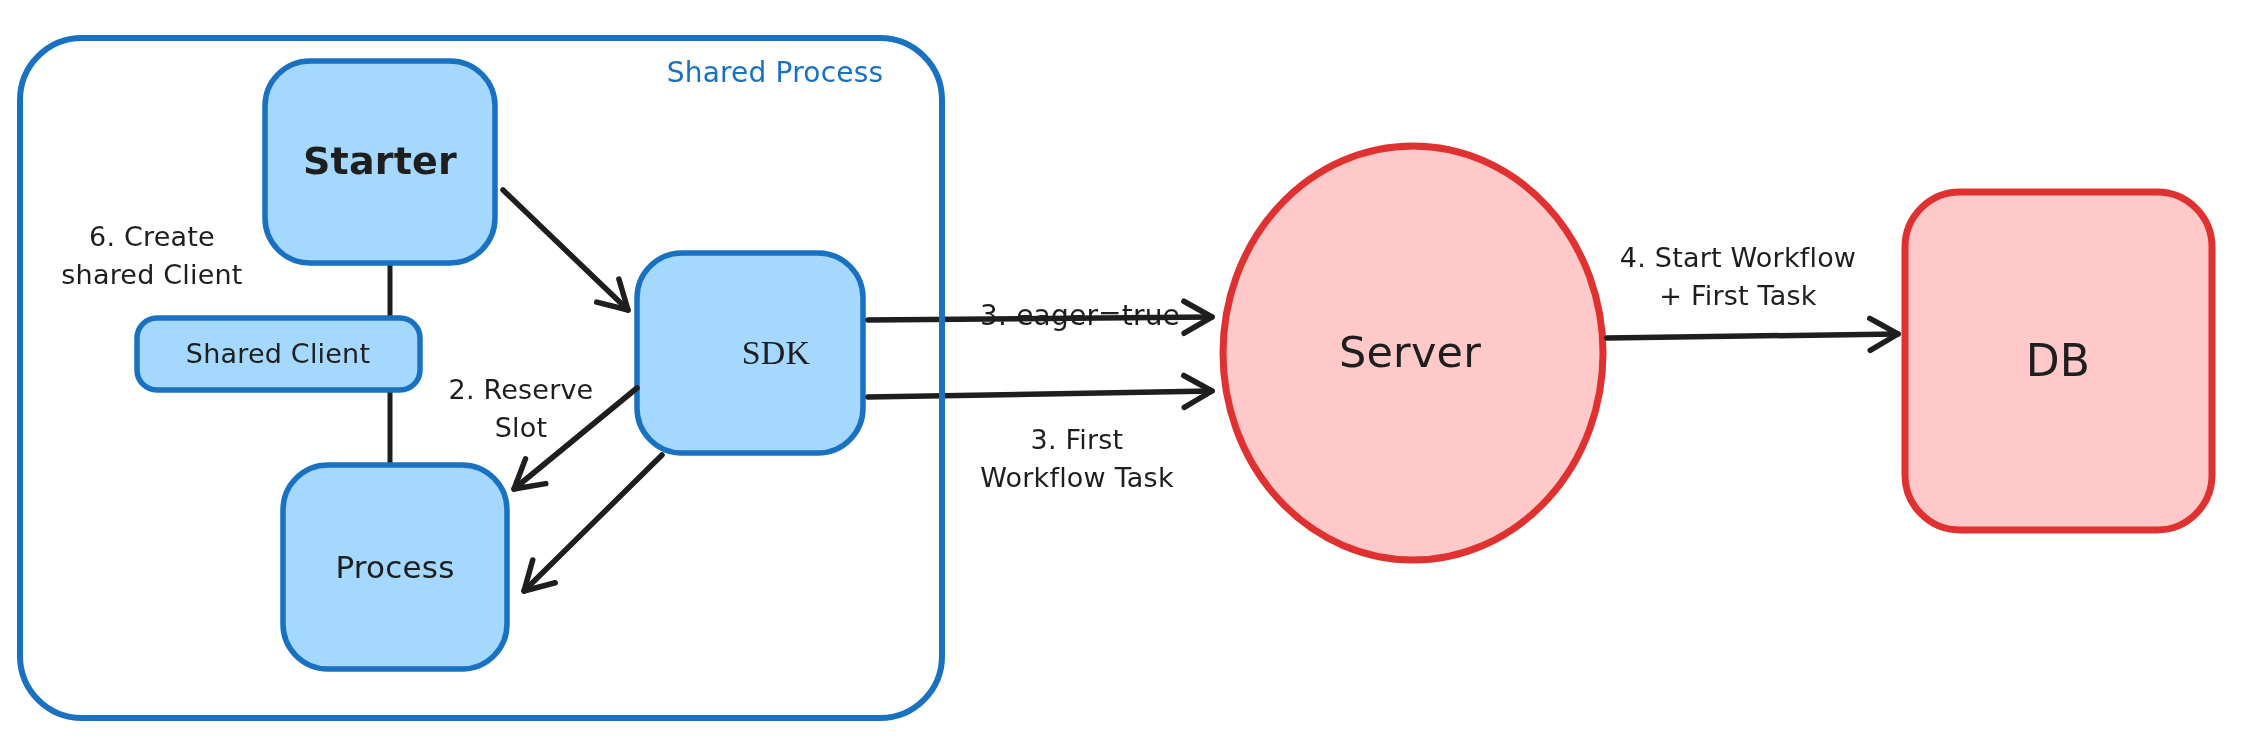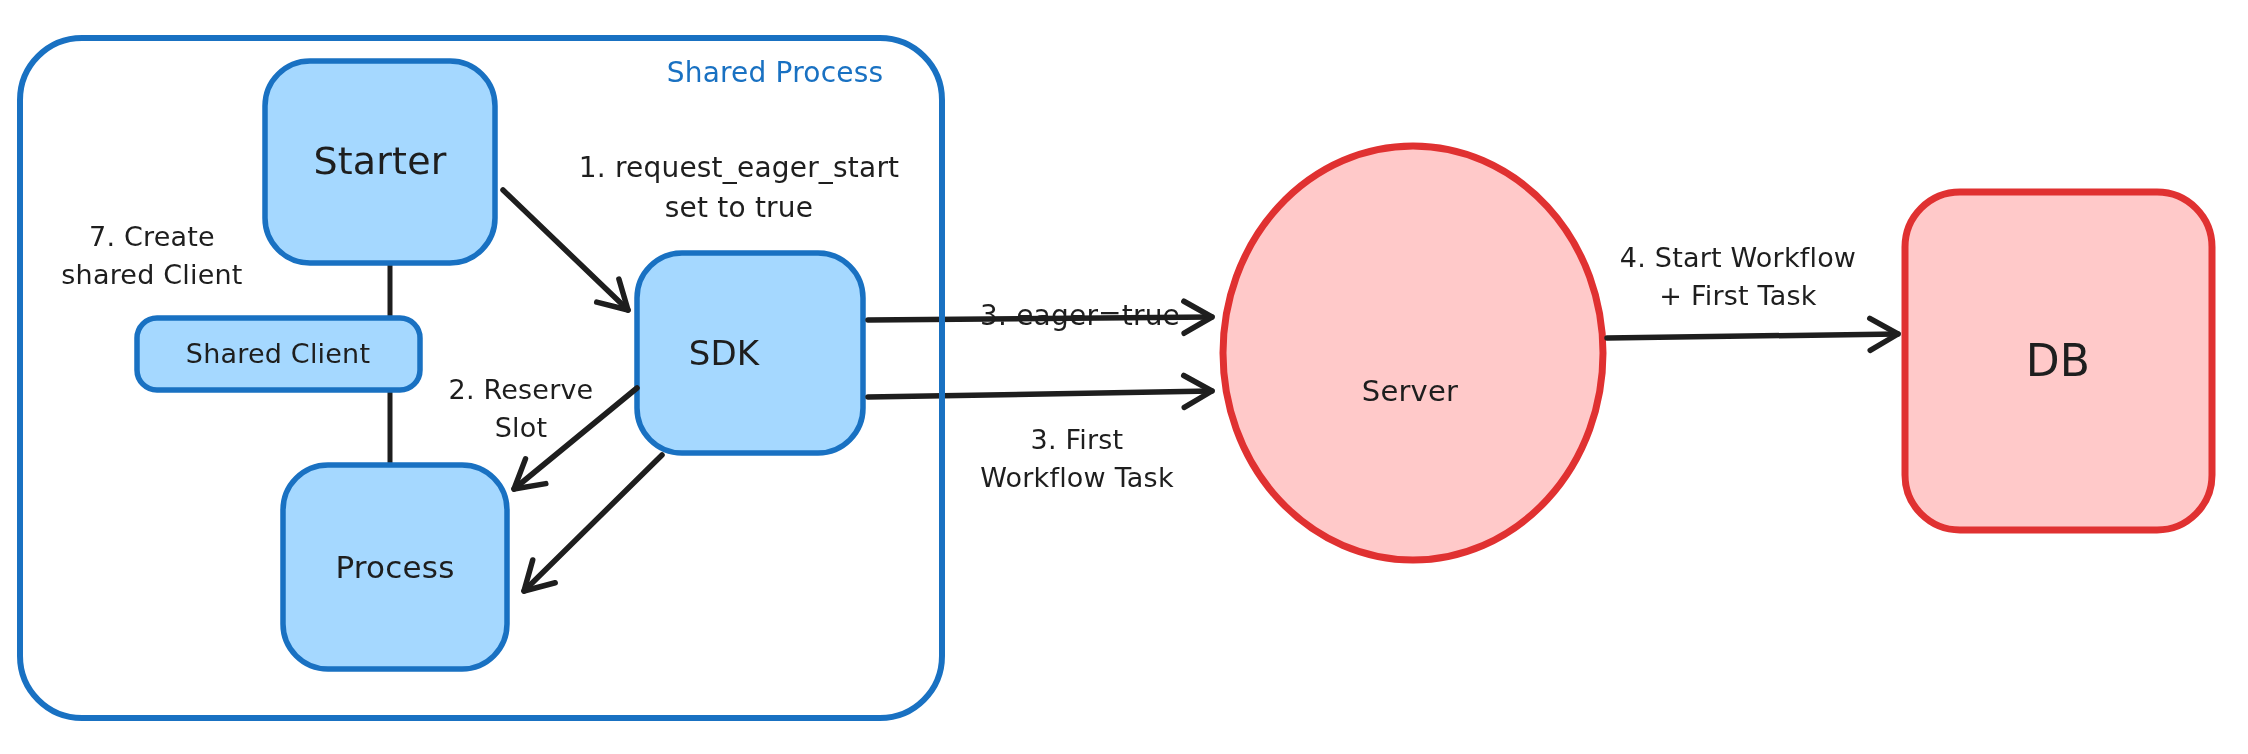--- a/index.html
+++ b/index.html
@@ -17,21 +17,21 @@
     text-align:center;
     white-space:pre-line;
     color:#1e1e1e;
     line-height:1.42;
     letter-spacing:0.2px;
   }
   .node-label{font-size:32px;}
   .annotation{font-size:27px;}
   .container-title{color:#1971c2;font-size:28px;font-weight:500;}
   .fs27{font-size:27px;} .fs28{font-size:28px;} .fs31{font-size:31px;}
-  .fs33{font-size:29px;margin-top:39px;} .fs34{font-size:34px;} .fs36{font-size:44px;} .fs38{font-size:38px;}
+  .fs33{font-size:43px;} .fs34{font-size:34px;} .fs36{font-size:44px;} .fs38{font-size:38px;}
 </style>
 </head>
 <body>
 
 <div id="canvas">
 
   <svg id="shape-layer" width="2248" height="754" viewBox="0 0 2248 754" xmlns="http://www.w3.org/2000/svg">
     <defs>
       <marker id="arrowhead" markerUnits="userSpaceOnUse" markerWidth="70" markerHeight="70" refX="0" refY="0" orient="auto" overflow="visible">
         <polyline points="-28,-16 0,0 -28,16" fill="none" stroke-width="5.5" stroke-linecap="round" stroke-linejoin="round" stroke="#1e1e1e"></polyline>
@@ -53,31 +53,29 @@
     <line x1="662" y1="455" x2="524" y2="591" marker-end="url(#arrowhead)" stroke-width="5.5" stroke-linecap="round" stroke="#1e1e1e"></line>
     <line x1="868" y1="320" x2="1212" y2="317" marker-end="url(#arrowhead)" stroke-width="5.5" stroke-linecap="round" stroke="#1e1e1e"></line>
     <line x1="868" y1="397" x2="1212" y2="391" marker-end="url(#arrowhead)" stroke-width="5.5" stroke-linecap="round" stroke="#1e1e1e"></line>
     <line x1="1607" y1="338" x2="1898" y2="334" marker-end="url(#arrowhead)" stroke-width="5.5" stroke-linecap="round" stroke="#1e1e1e"></line>
 
     <rect x="20" y="38" width="922" height="680" rx="62" fill="none" stroke-width="6" stroke="#1971c2"></rect>
   </svg>
 
   <div class="label container-title" style="left:775px;top:73px;">Shared Process</div>
 
-  <div class="label node-label fs38" style="left:380px;top:162px;">Starter</div>
+  <div class="label node-label fs38" style="left:380px;top:162px;font-weight:bold;">Starter</div>
   <div class="label node-label fs27" style="left:278px;top:354px;">Shared Client</div>
   <div class="label node-label fs31" style="left:395px;top:567px;">Process</div>
-  <div class="label node-label fs34" style="left:724px;top:353px;">SDK</div>
+  <div class="label node-label fs34" style="left:776px;top:353px;font-family:Liberation Serif, serif;">SDK</div>
   <div class="label node-label fs33" style="left:1410px;top:353px;">Server</div>
   <div class="label node-label fs36" style="left:2058px;top:361px;">DB</div>
 
-  <div class="label annotation" style="left:152px;top:256px;">7. Create
+  <div class="label annotation" style="left:152px;top:256px;">6. Create
 shared Client</div>
-  <div class="label annotation fs28" style="left:739px;top:188px;">1. request_eager_start
-set to true</div>
   <div class="label annotation" style="left:521px;top:409px;">2. Reserve
 Slot</div>
   <div class="label annotation fs28" style="left:1080px;top:268px;margin-top:48px;">3. eager=true</div>
   <div class="label annotation" style="left:1738px;top:277px;">4. Start Workflow
 + First Task</div>
   <div class="label annotation" style="left:1077px;top:459px;">3. First
 Workflow Task</div>
 
 </div>
 

